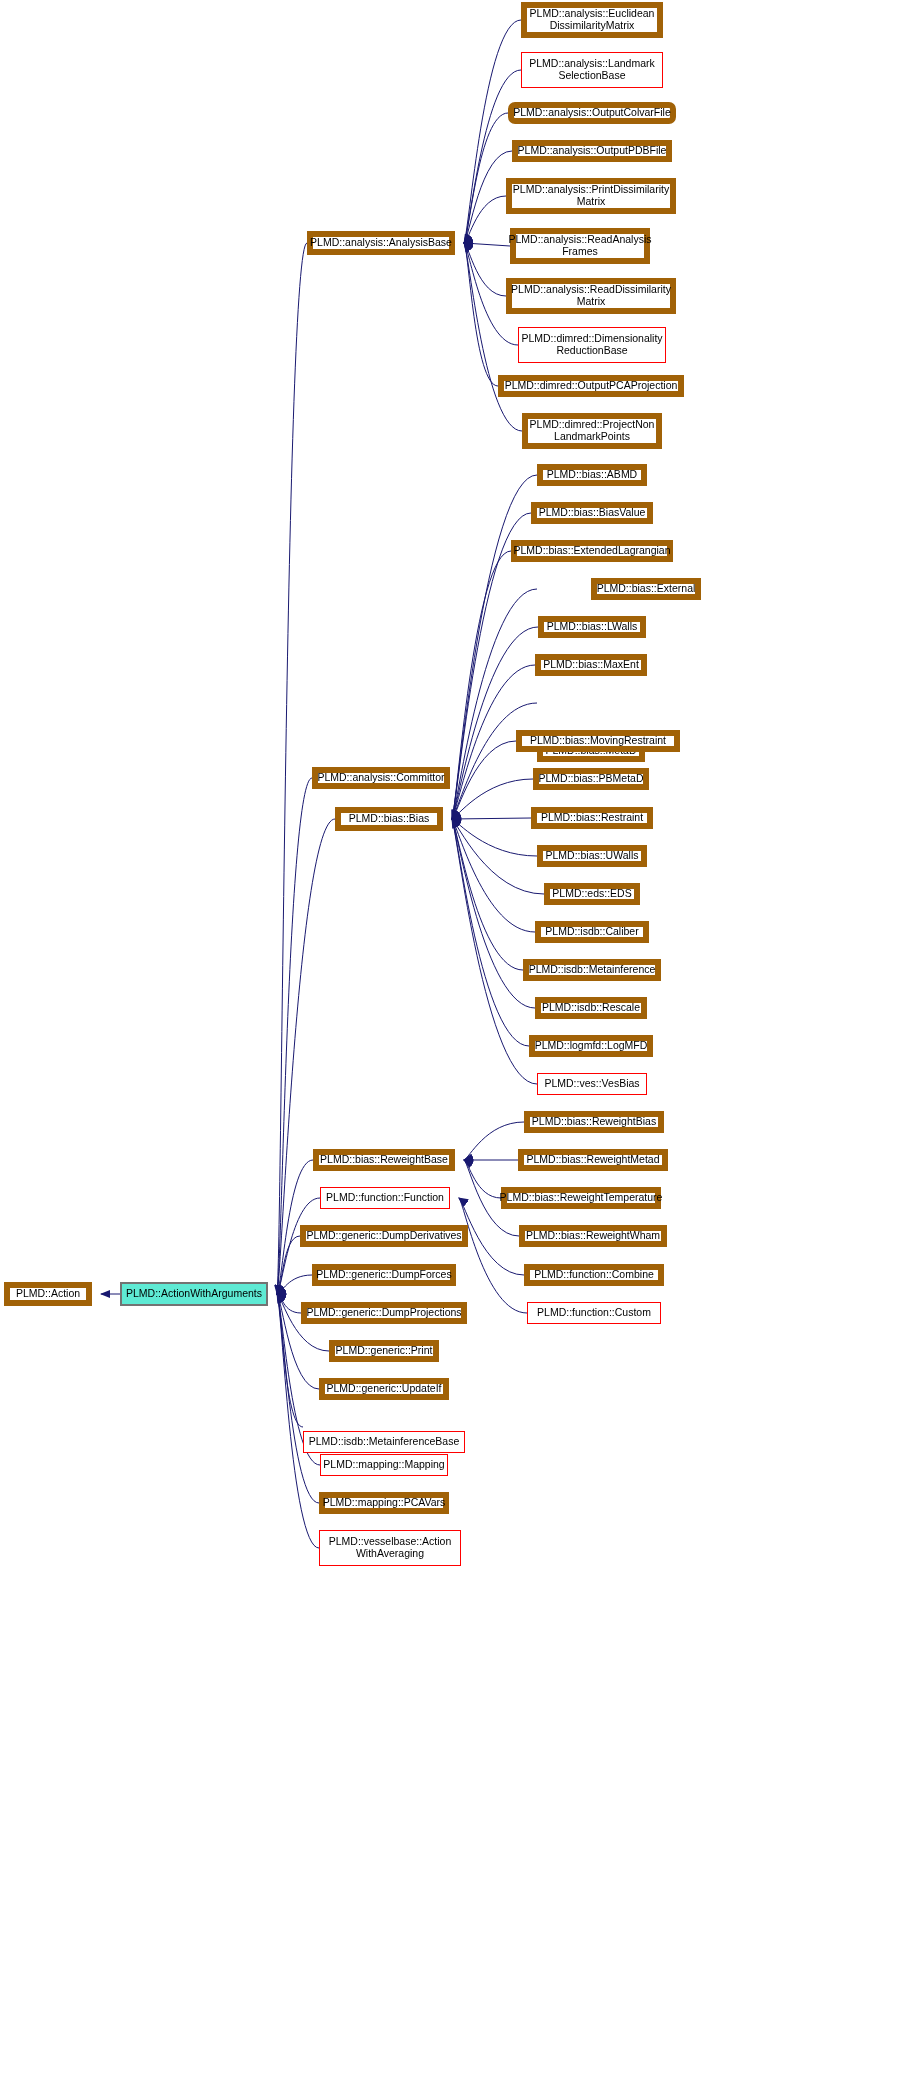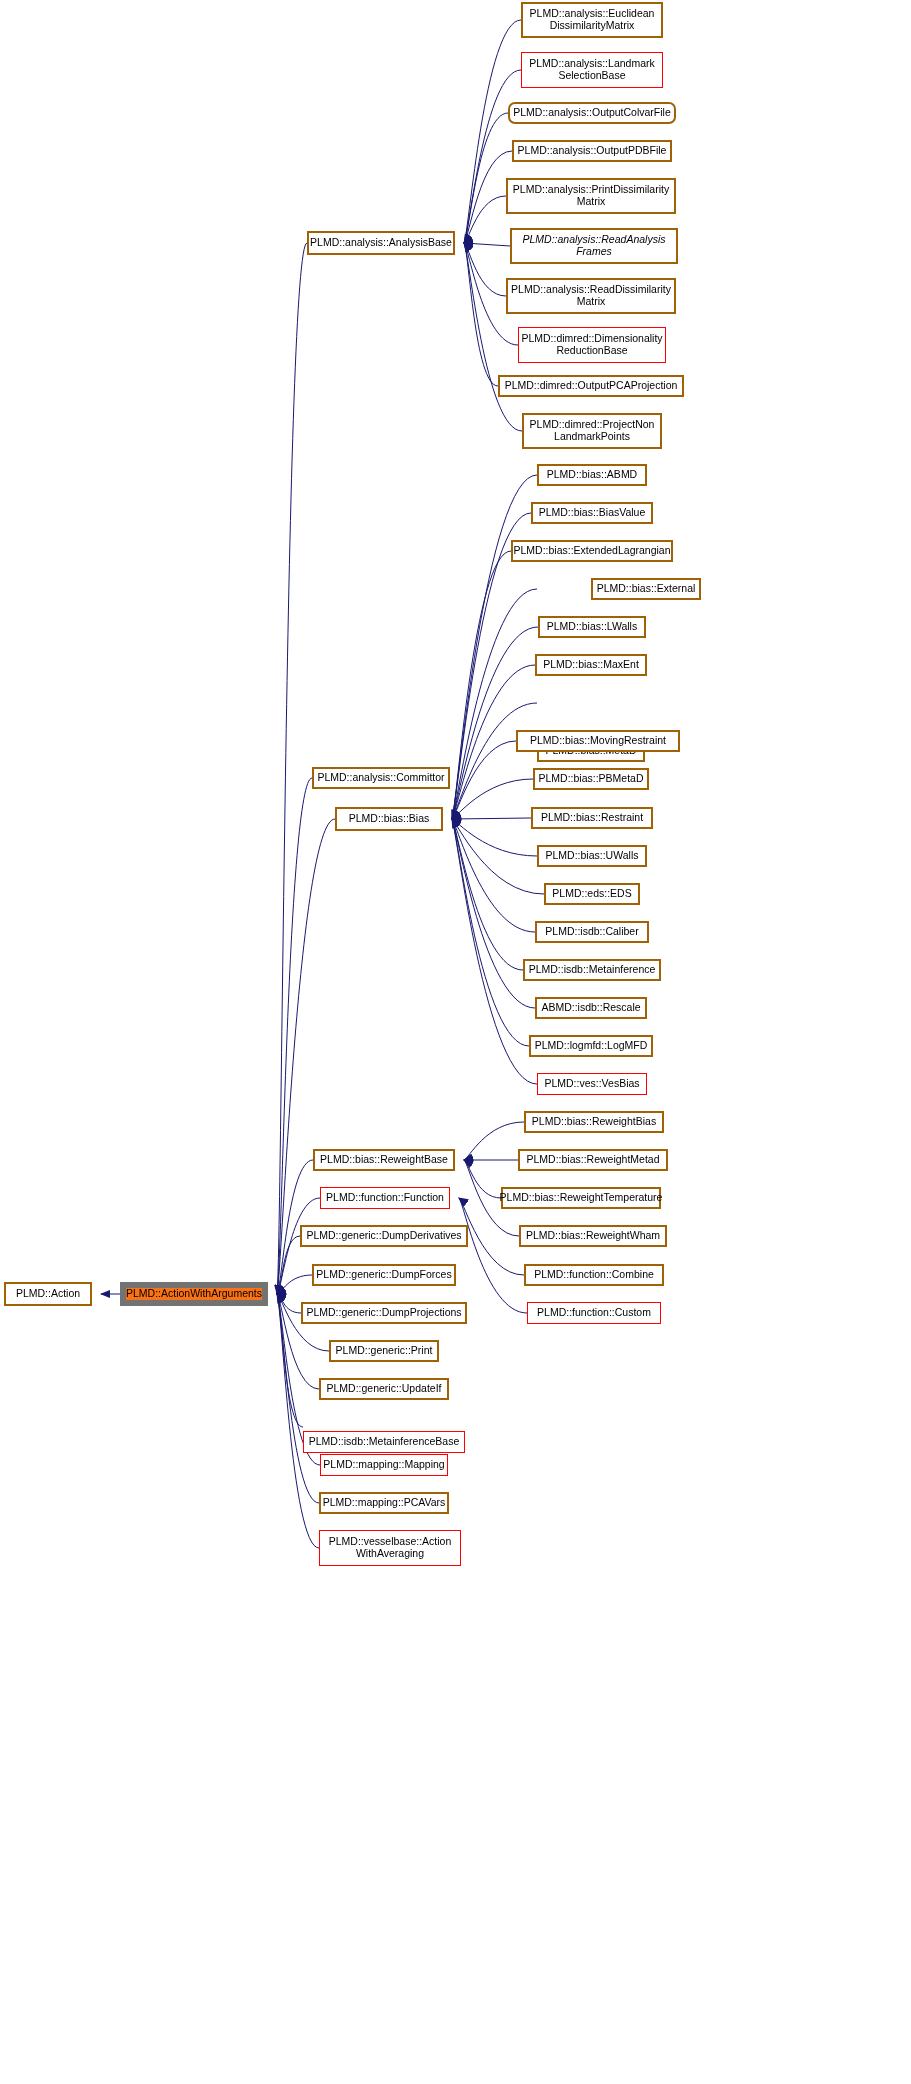--- a/index.html
+++ b/index.html
@@ -2,22 +2,22 @@
 <html><head>
 <meta charset="utf-8">
 <style>
   html,body{margin:0;padding:0;background:#ffffff;}
   #canvas{position:relative;width:911px;height:2084px;background:#ffffff;
           font-family:"Liberation Sans", sans-serif;overflow:hidden;}
   svg#edges{position:absolute;left:0;top:0;width:911px;height:2084px;pointer-events:none;}
   .node{position:absolute;box-sizing:border-box;display:flex;align-items:center;
         justify-content:center;text-align:center;line-height:1.12;
         font-size:10.5px;color:#000000;background:#ffffff;
-        border:2px solid #a16207;padding:1px 3px;white-space:pre-line;}
-  .node.root{background:#f97316;border:6px solid #737373;}
+        border:6px solid #a16207;padding:1px 3px;white-space:pre-line;}
+  .node.root{background:#5eead4;border:2px solid #737373;}
   .node.red{border:1px solid #ff0000;}
 </style>
 </head>
 <body>
 
 <div id="canvas">
   <svg id="edges" viewBox="0 0 911 2084" xmlns="http://www.w3.org/2000/svg">
     <defs>
       <marker id="arrow" markerWidth="10" markerHeight="8" refX="9" refY="4" orient="auto" markerUnits="userSpaceOnUse">
         <path d="M0,0 L10,4 L0,8 z" fill="#191970"></path>
@@ -79,21 +79,21 @@
       <div class="node root" style="left: 120px; top: 1282px; width: 148px; height: 24px;">PLMD::ActionWithArguments</div>
       <div class="node" style="left: 307px; top: 231px; width: 148px; height: 24px;">PLMD::analysis::AnalysisBase</div>
       <div class="node" style="left: 521px; top: 2px; width: 142px; height: 36px;">PLMD::analysis::Euclidean
 DissimilarityMatrix</div>
       <div class="node red" style="left: 521px; top: 52px; width: 142px; height: 36px;">PLMD::analysis::Landmark
 SelectionBase</div>
       <div class="node" style="left: 508px; top: 102px; width: 168px; height: 22px; border-radius: 7px;">PLMD::analysis::OutputColvarFile</div>
       <div class="node" style="left: 512px; top: 140px; width: 160px; height: 22px;">PLMD::analysis::OutputPDBFile</div>
       <div class="node" style="left: 506px; top: 178px; width: 170px; height: 36px;">PLMD::analysis::PrintDissimilarity
 Matrix</div>
-      <div class="node" style="left: 510px; top: 228px; width: 168px; height: 36px; font-style: italic;">PLMD::analysis::ReadAnalysis
+      <div class="node" style="left: 510px; top: 228px; width: 140px; height: 36px;">PLMD::analysis::ReadAnalysis
 Frames</div>
       <div class="node" style="left: 506px; top: 278px; width: 170px; height: 36px;">PLMD::analysis::ReadDissimilarity
 Matrix</div>
       <div class="node red" style="left: 518px; top: 327px; width: 148px; height: 36px;">PLMD::dimred::Dimensionality
 ReductionBase</div>
       <div class="node" style="left: 498px; top: 375px; width: 186px; height: 22px;">PLMD::dimred::OutputPCAProjection</div>
       <div class="node" style="left: 522px; top: 413px; width: 140px; height: 36px;">PLMD::dimred::ProjectNon
 LandmarkPoints</div>
       <div class="node" style="left: 312px; top: 767px; width: 138px; height: 22px;">PLMD::analysis::Committor</div>
       <div class="node" style="left: 335px; top: 807px; width: 108px; height: 24px;">PLMD::bias::Bias</div>
@@ -104,21 +104,21 @@
       <div class="node" style="left: 538px; top: 616px; width: 108px; height: 22px;">PLMD::bias::LWalls</div>
       <div class="node" style="left: 535px; top: 654px; width: 112px; height: 22px;">PLMD::bias::MaxEnt</div>
       <div class="node" style="left: 537px; top: 692px; width: 108px; height: 22px; margin-top: 48px;">PLMD::bias::MetaD</div>
       <div class="node" style="left: 516px; top: 730px; width: 164px; height: 22px;">PLMD::bias::MovingRestraint</div>
       <div class="node" style="left: 533px; top: 768px; width: 116px; height: 22px;">PLMD::bias::PBMetaD</div>
       <div class="node" style="left: 531px; top: 807px; width: 122px; height: 22px;">PLMD::bias::Restraint</div>
       <div class="node" style="left: 537px; top: 845px; width: 110px; height: 22px;">PLMD::bias::UWalls</div>
       <div class="node" style="left: 544px; top: 883px; width: 96px; height: 22px;">PLMD::eds::EDS</div>
       <div class="node" style="left: 535px; top: 921px; width: 114px; height: 22px;">PLMD::isdb::Caliber</div>
       <div class="node" style="left: 523px; top: 959px; width: 138px; height: 22px;">PLMD::isdb::Metainference</div>
-      <div class="node" style="left: 535px; top: 997px; width: 112px; height: 22px;">ABMD::isdb::Rescale</div>
+      <div class="node" style="left: 535px; top: 997px; width: 112px; height: 22px;">PLMD::isdb::Rescale</div>
       <div class="node" style="left: 529px; top: 1035px; width: 124px; height: 22px;">PLMD::logmfd::LogMFD</div>
       <div class="node red" style="left: 537px; top: 1073px; width: 110px; height: 22px;">PLMD::ves::VesBias</div>
       <div class="node" style="left: 313px; top: 1149px; width: 142px; height: 22px;">PLMD::bias::ReweightBase</div>
       <div class="node" style="left: 524px; top: 1111px; width: 140px; height: 22px;">PLMD::bias::ReweightBias</div>
       <div class="node" style="left: 518px; top: 1149px; width: 150px; height: 22px;">PLMD::bias::ReweightMetad</div>
       <div class="node" style="left: 501px; top: 1187px; width: 160px; height: 22px;">PLMD::bias::ReweightTemperature</div>
       <div class="node" style="left: 519px; top: 1225px; width: 148px; height: 22px;">PLMD::bias::ReweightWham</div>
       <div class="node" style="left: 524px; top: 1264px; width: 140px; height: 22px;">PLMD::function::Combine</div>
       <div class="node red" style="left: 527px; top: 1302px; width: 134px; height: 22px;">PLMD::function::Custom</div>
       <div class="node red" style="left: 320px; top: 1187px; width: 130px; height: 22px;">PLMD::function::Function</div>

